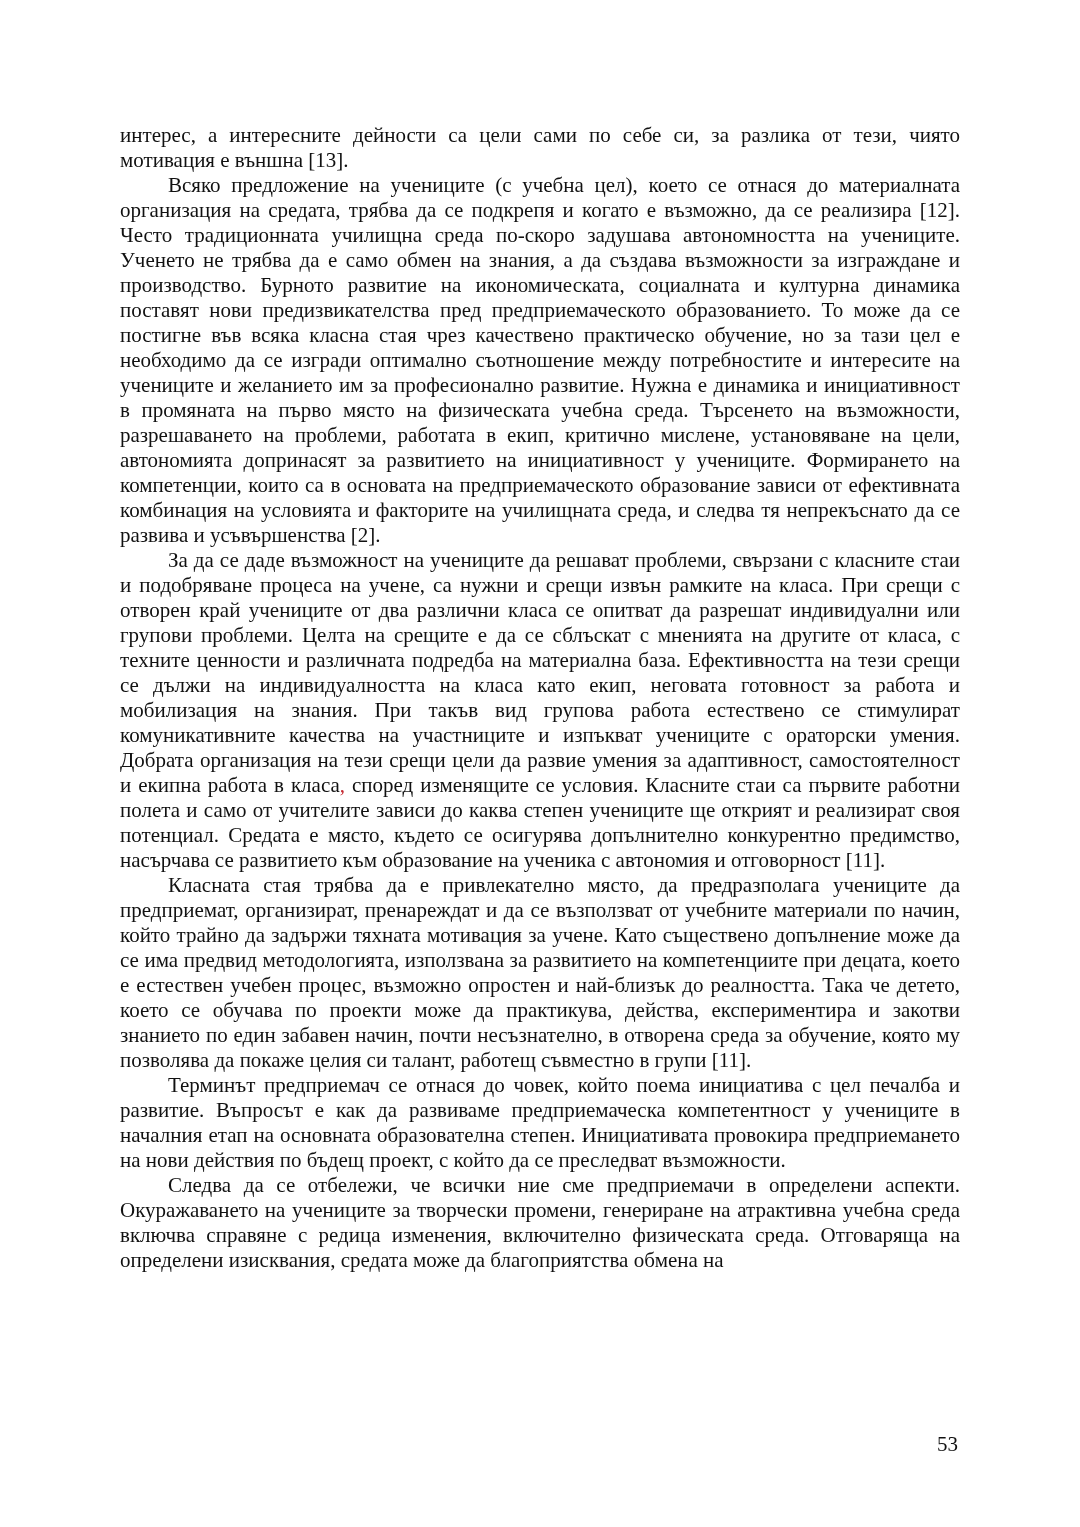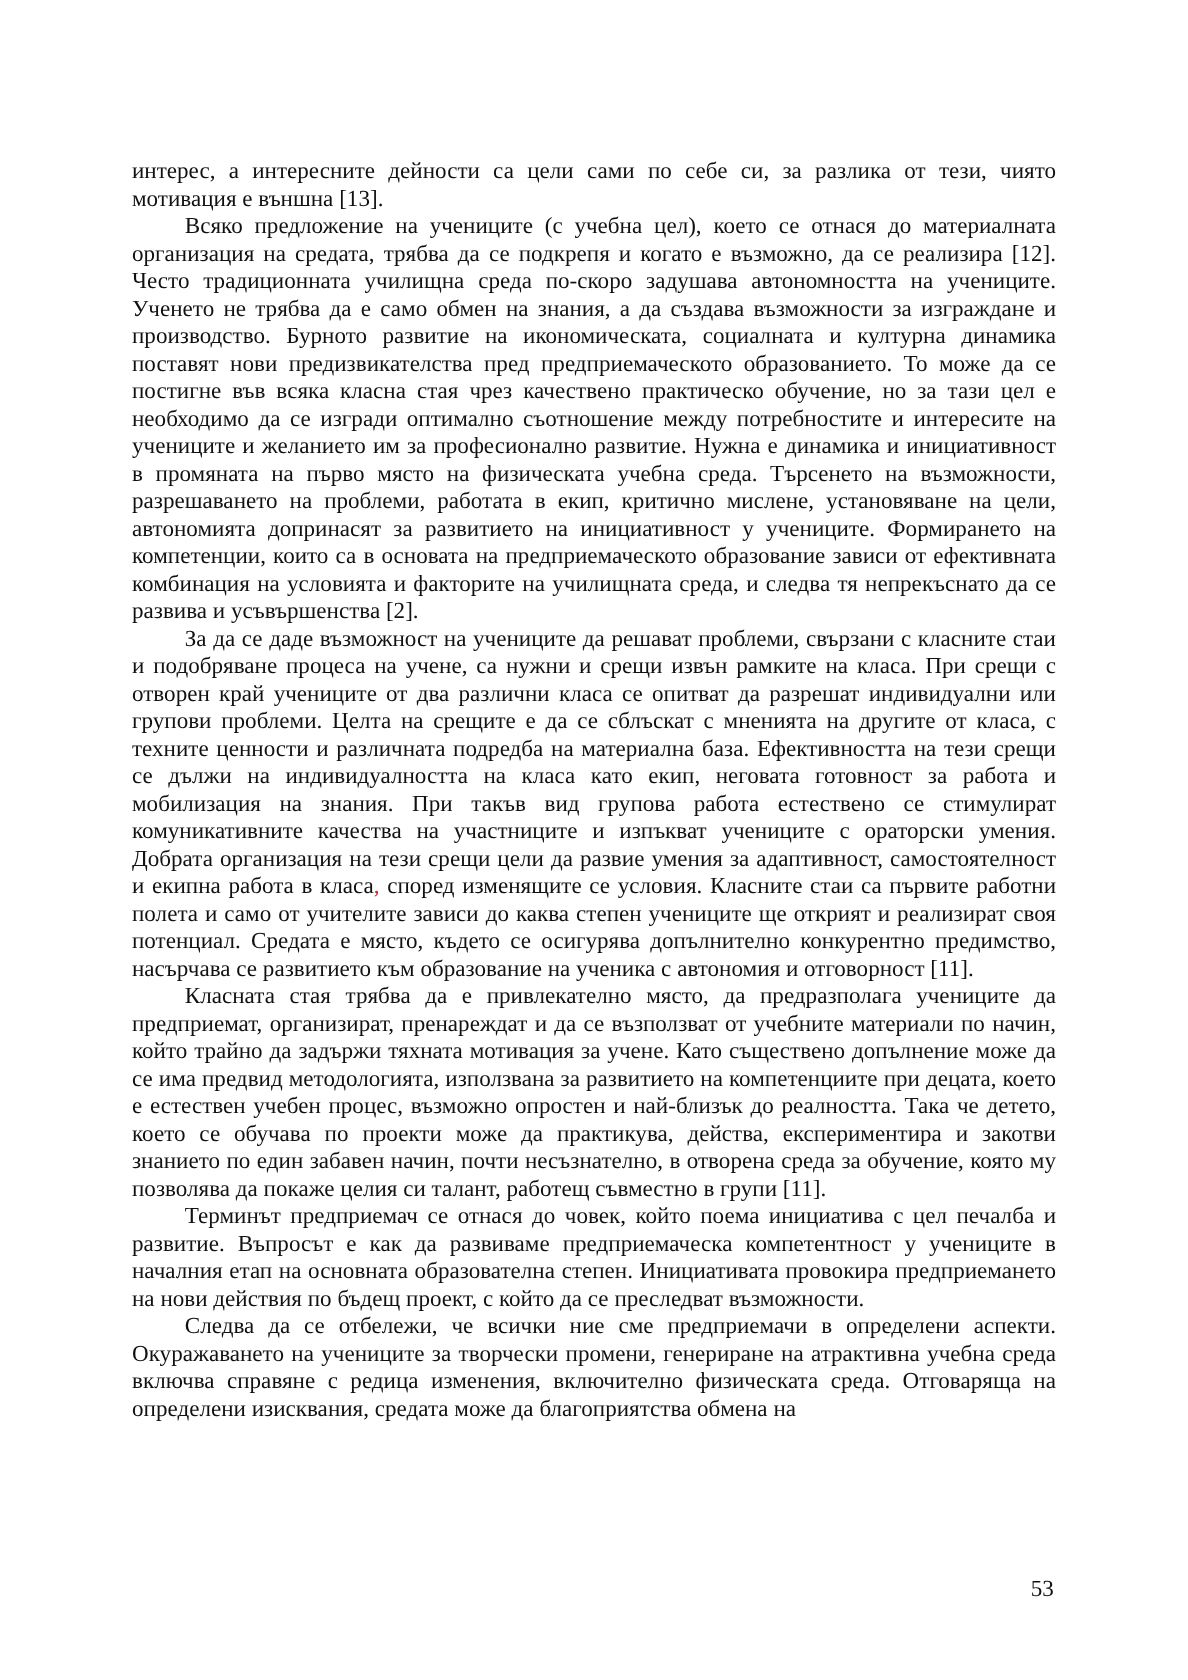--- a/index.html
+++ b/index.html
@@ -11,21 +11,21 @@
     position: relative;
     width: 1080px;
     height: 1527px;
     background: #ffffff;
     overflow: hidden;
     font-family: "Liberation Serif", "DejaVu Serif", serif;
     color: #111111;
   }
   .text-block {
     position: absolute;
-    top: 143px;
+    top: 123px;
     left: 120px;
     width: 840px;
     font-size: 21px;
     line-height: 25px;
     text-align: justify;
   }
   .para {
     margin: 0;
     padding: 0;
     text-indent: 48px;

